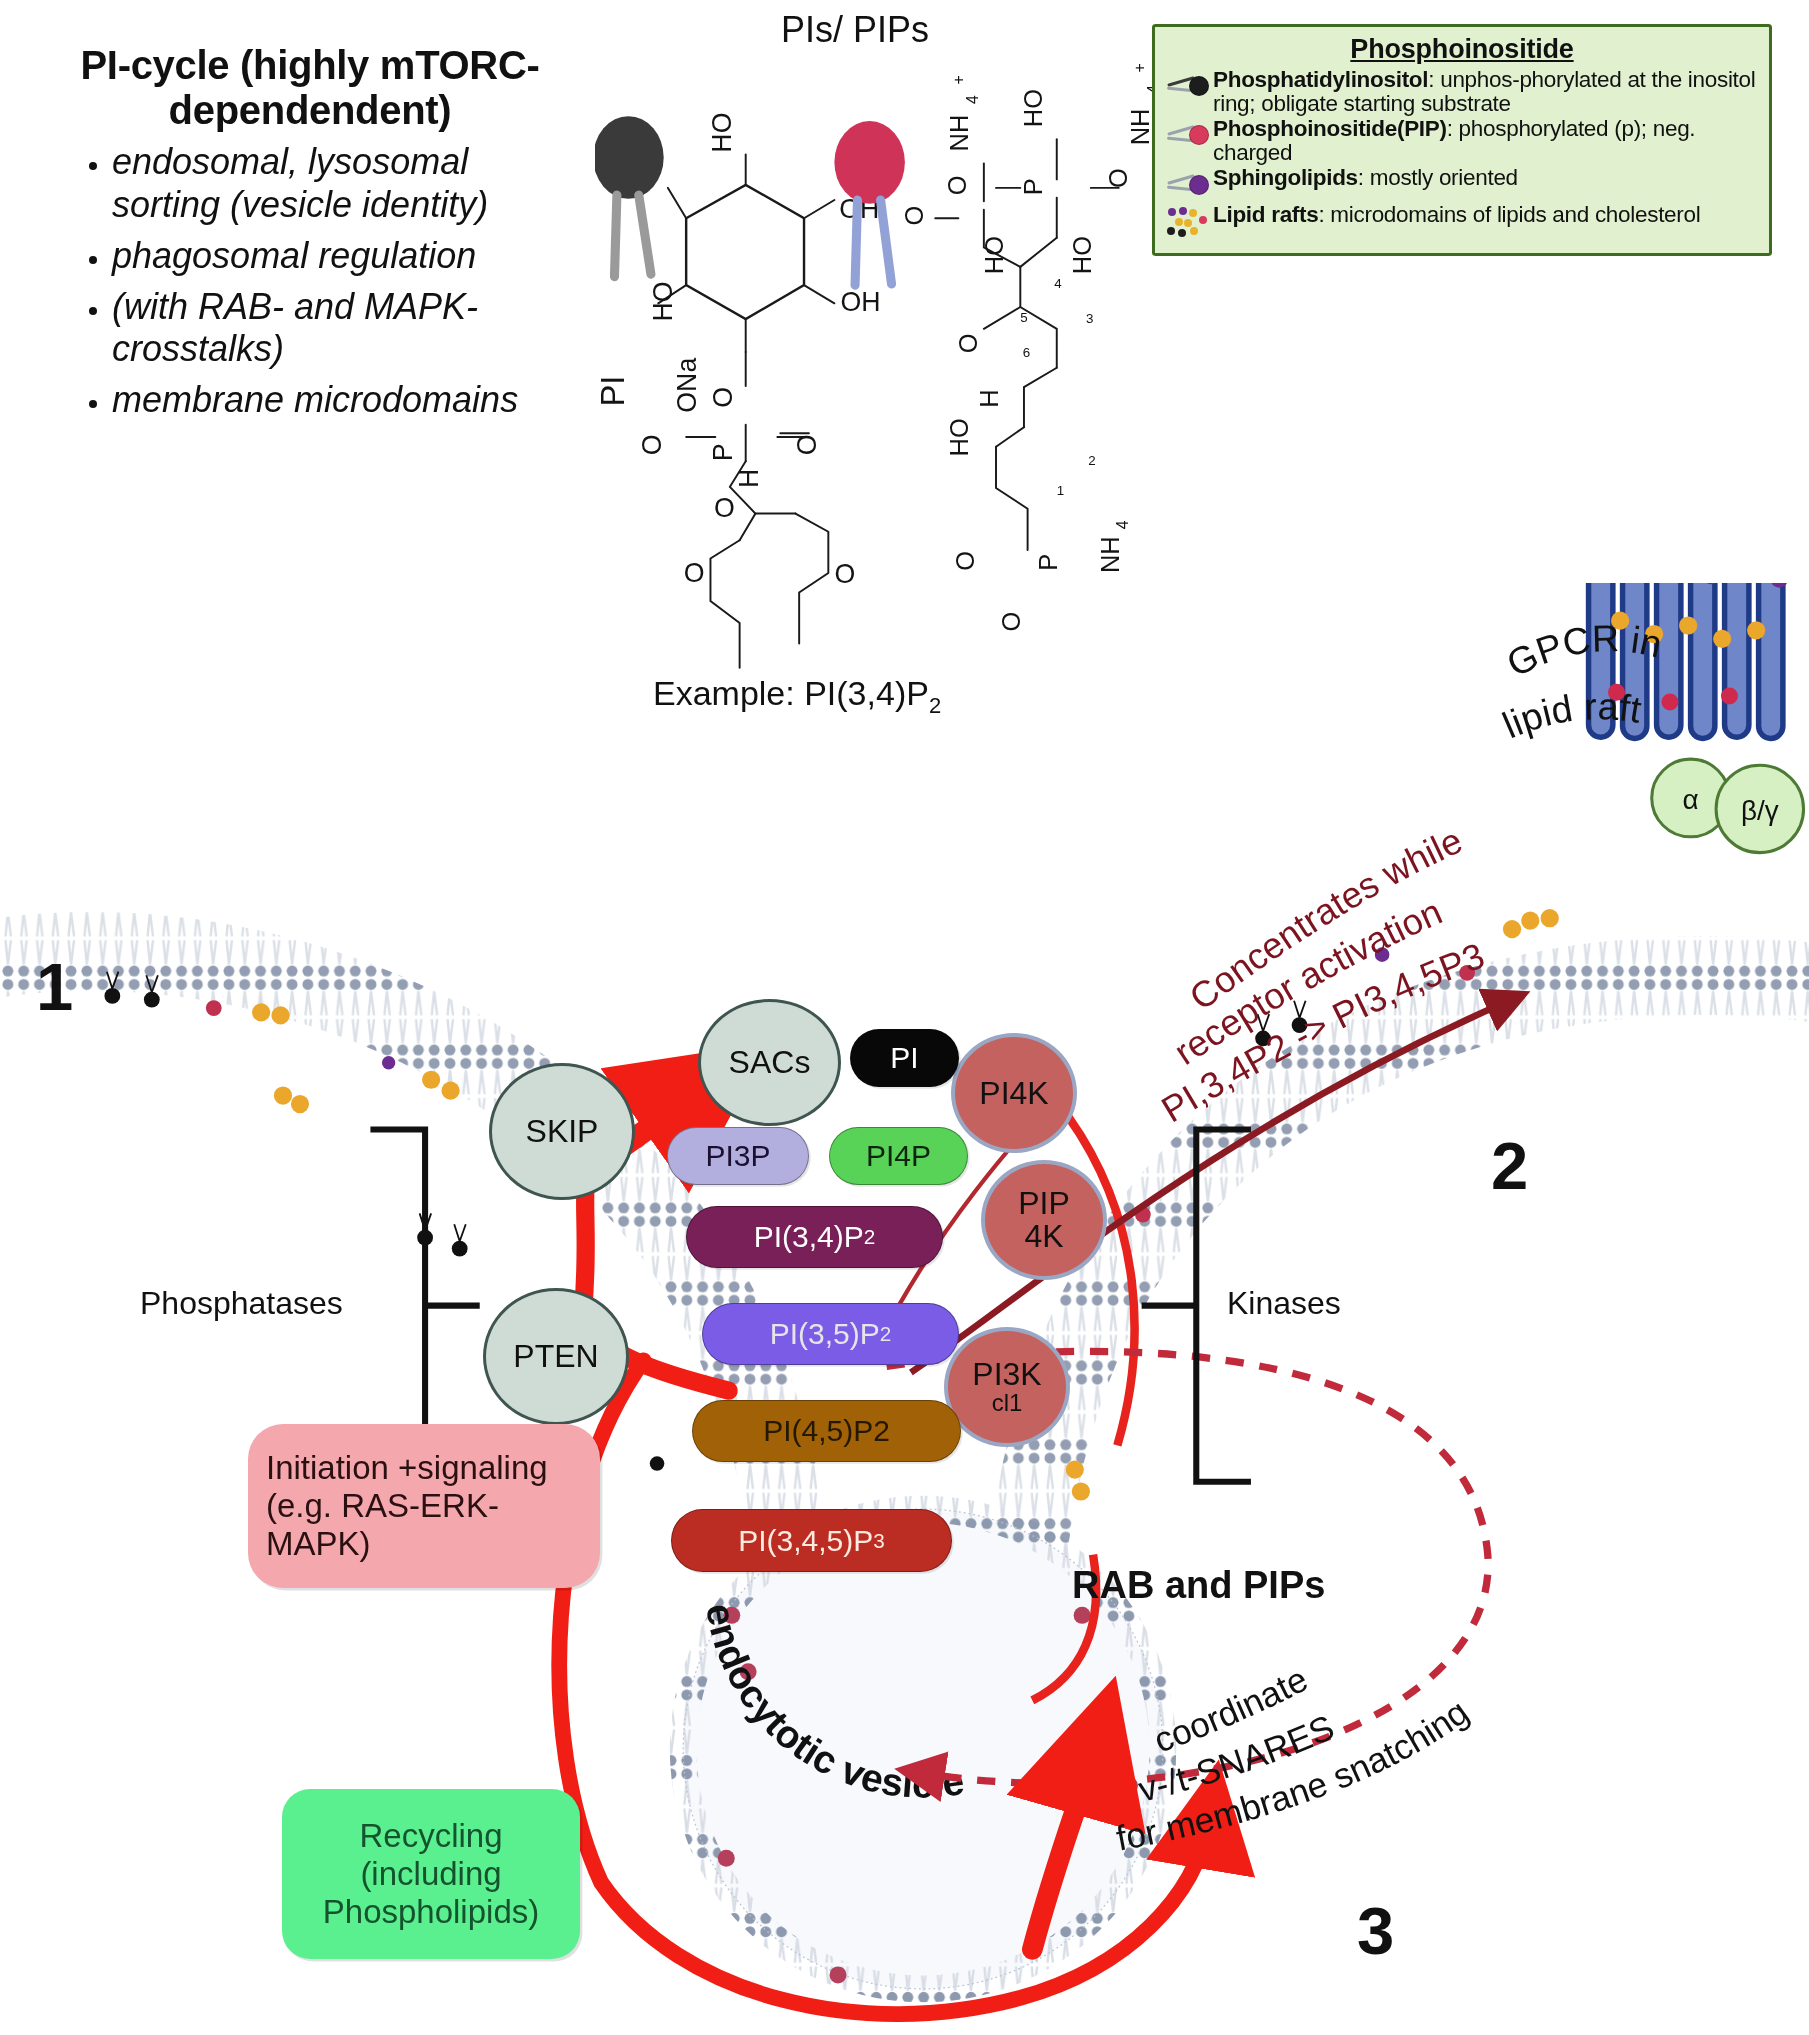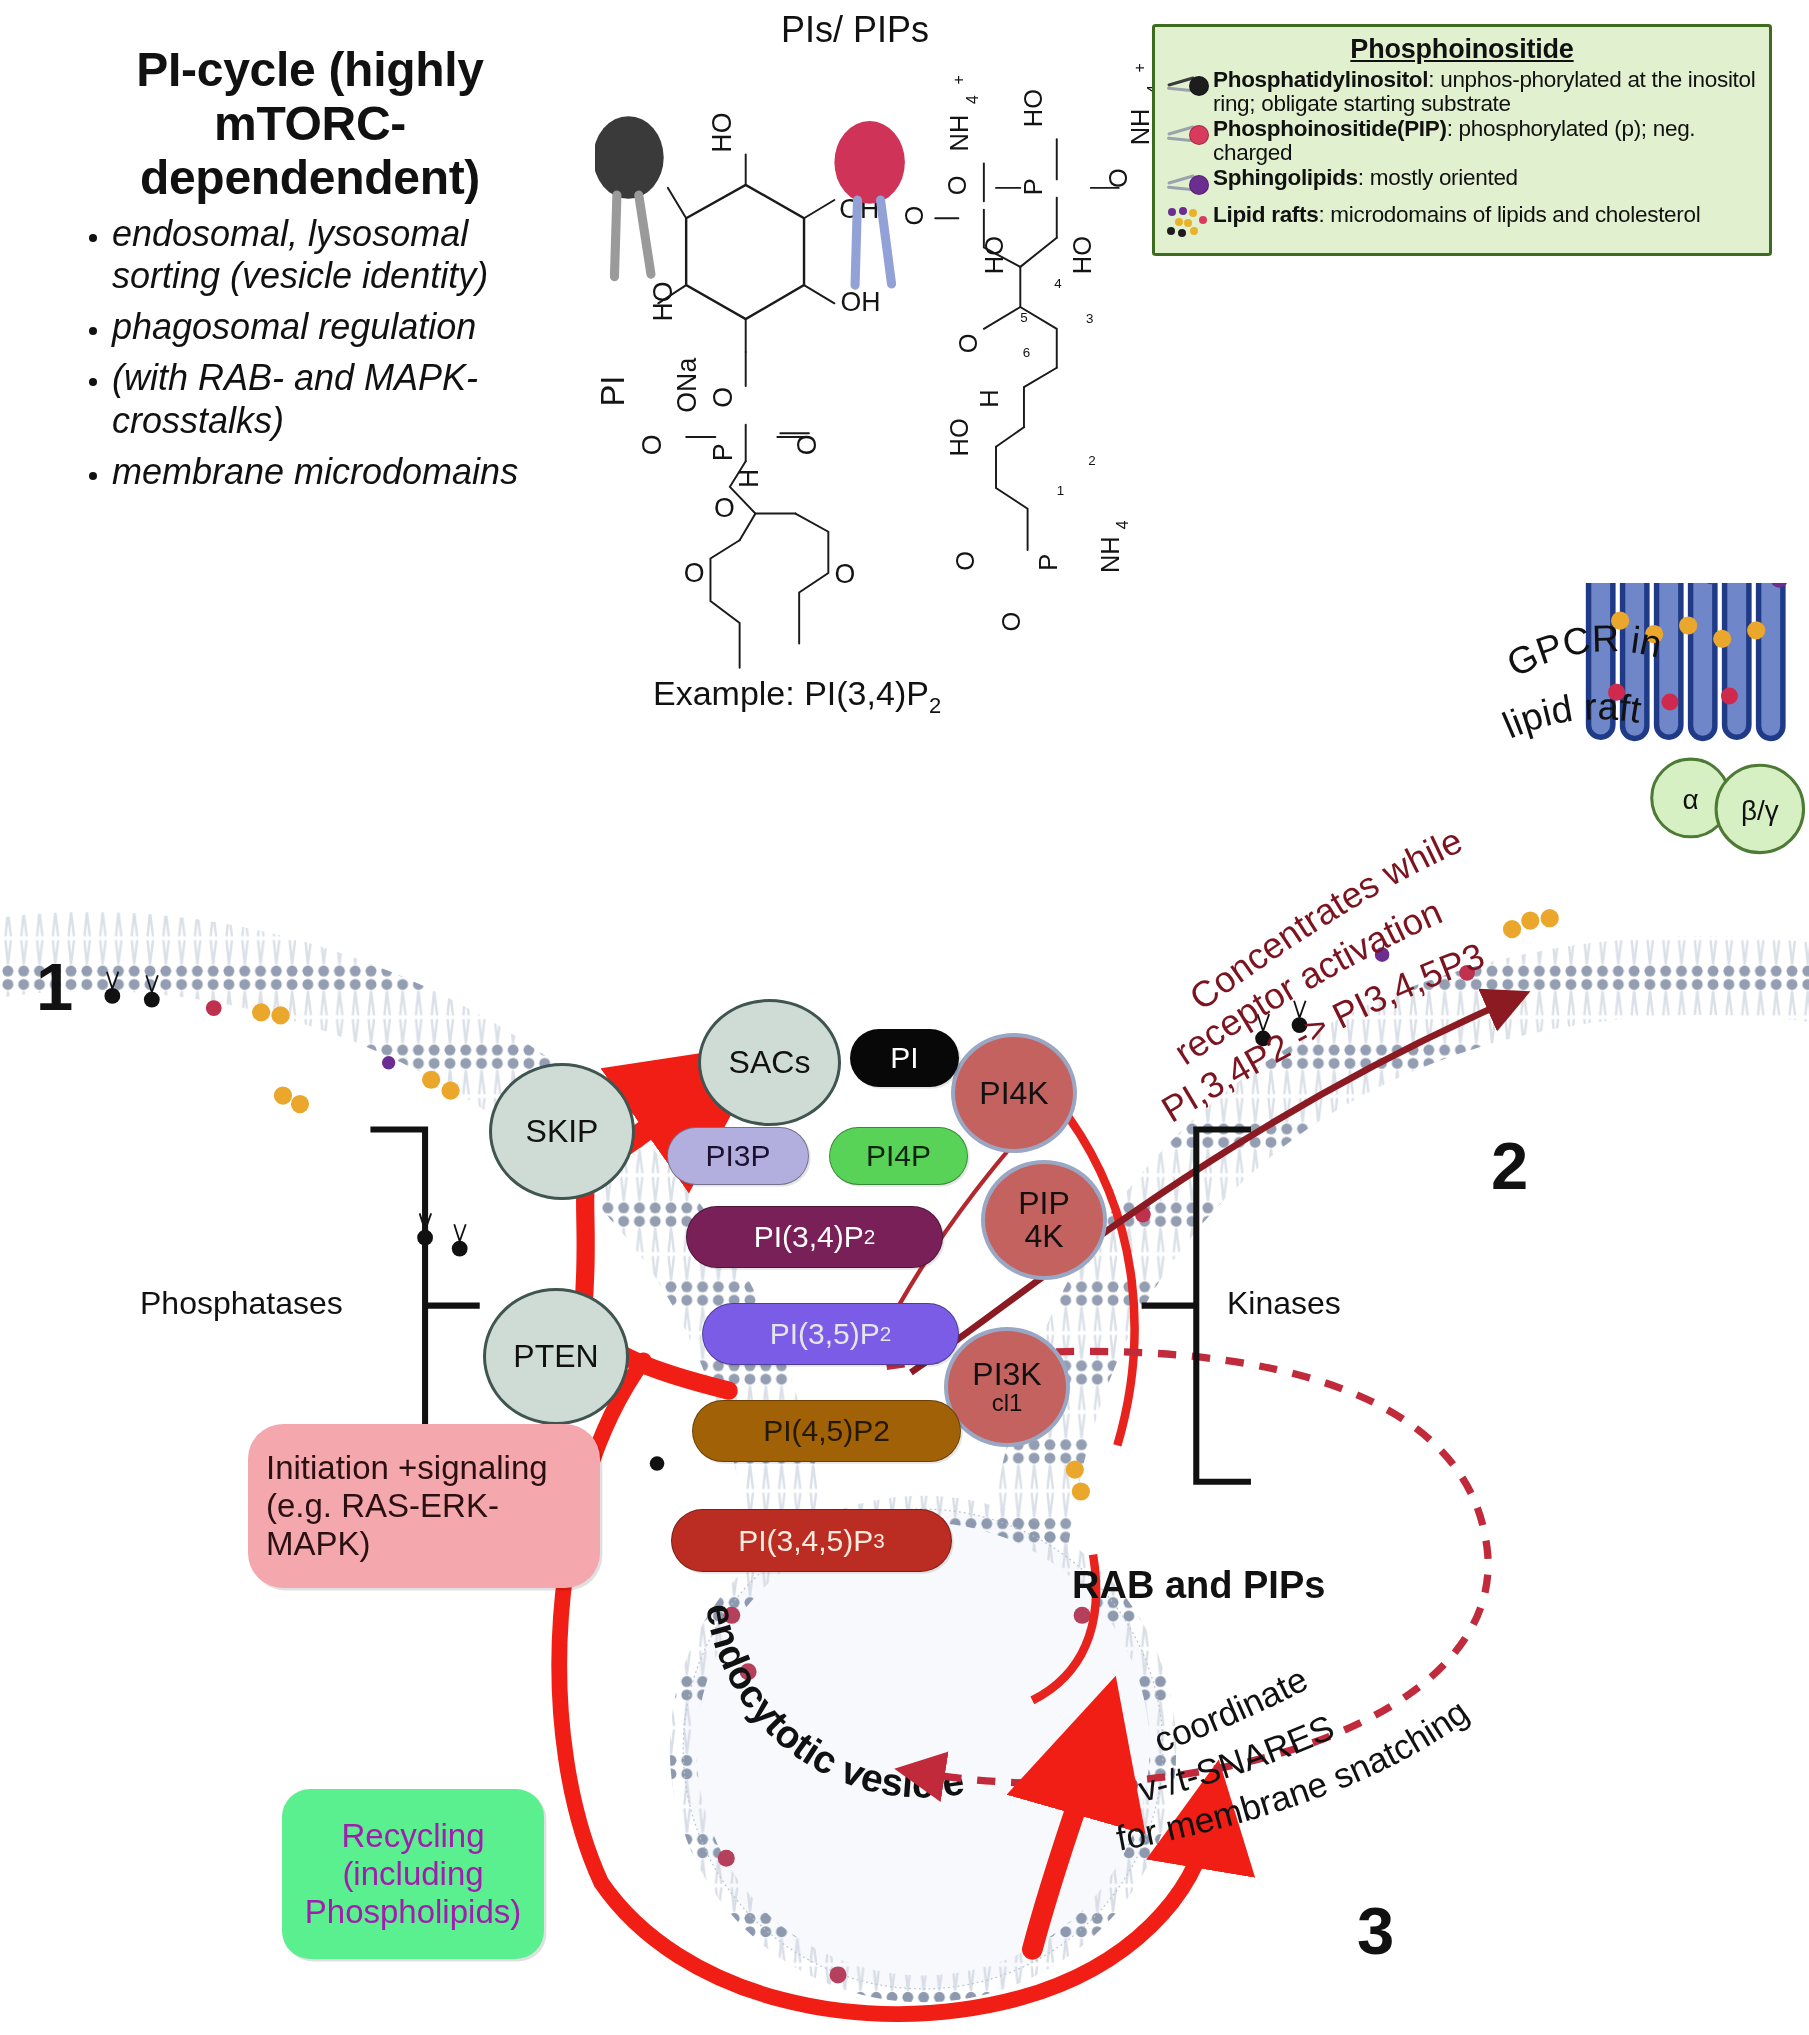--- a/index.html
+++ b/index.html
@@ -3,21 +3,21 @@
 <meta charset="utf-8">
 <title>PI-cycle diagram</title>
 <style>
   html,body{margin:0;padding:0;background:#ffffff;}
   body{width:1809px;height:2035px;position:relative;overflow:hidden;
        font-family:"Liberation Sans", sans-serif;color:#111;}
   .abs{position:absolute;}
 
   
   #picycle-block{left:73px;top:43px;width:474px;}
-  #picycle-title{font-weight:bold;font-size:48px;line-height:1.12;text-align:center;
+  #picycle-title{font-weight:bold;font-size:40px;line-height:1.12;text-align:center;
                  letter-spacing:-0.3px;}
   #picycle-list{margin:3.6px 0 0 0;padding-left:39px;list-style:disc;}
   #picycle-list li{font-style:italic;font-size:36px;line-height:1.18;margin-top:8.5px;}
   #picycle-list li::marker{font-size:28px;}
 
   
   #pis-pips-title{left:747px;top:8.5px;font-size:36px;margin-left:34px;}
 
   
   #legend-box{left:1152px;top:24px;width:620px;height:232px;
@@ -450,20 +450,20 @@
   <span>PI(3,4,5)P</span>
     <sub style="font-size:20.7px">3</sub>
 </div>
 
 <div class="abs" style="left:248px;top:1424px;width:352px;height:164px;background:#f4a7ad;border-radius:35px;
             box-shadow:2.4px 2.4px 0 rgba(0,0,0,.12);display:flex;align-items:center;padding:0 18px;
             box-sizing:border-box;font-size:33px;line-height:1.16;color:#2b1012;">
   <span>Initiation +signaling (e.g. RAS-ERK-MAPK)</span>
 </div>
 
-<div class="abs" style="left:282px;top:1789px;width:262px;height:170px;background:#5bf08f;border-radius:28px;
+<div class="abs" style="left:282px;top:1789px;width:298px;height:170px;background:#5bf08f;border-radius:28px;
             box-shadow:2.4px 2.4px 0 rgba(0,0,0,.12);display:flex;align-items:center;justify-content:center;
-            padding:0 12px;box-sizing:border-box;font-size:33px;line-height:1.16;color:#a21caf;text-align:center;">
+            padding:0 12px;box-sizing:border-box;font-size:33px;line-height:1.16;color:#14532d;text-align:center;">
   <span>Recycling (including Phospholipids)</span>
 </div>
 
 <div class="plainlabel" style="left:1072px;top:1564px;font-weight:bold;font-size:38px;">RAB and PIPs</div>
 
 
 </body></html>

